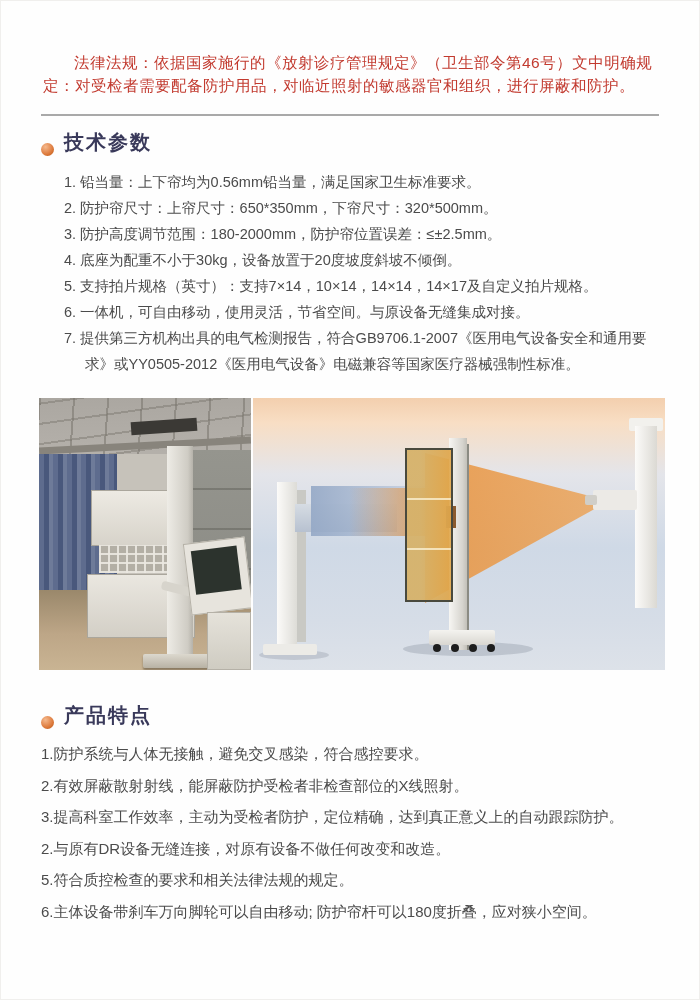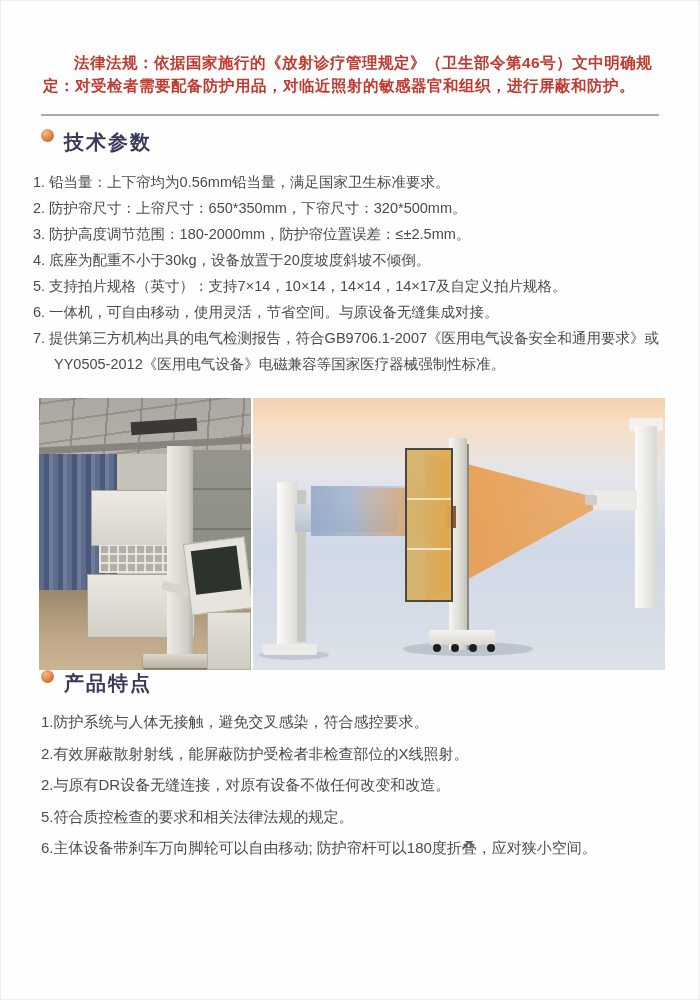--- a/index.html
+++ b/index.html
@@ -6,37 +6,37 @@
   body{
     width:700px;height:1000px;background:#ffffff;position:relative;
     font-family:"Liberation Sans","DejaVu Sans",sans-serif;
     color:#4b4b4b;overflow:hidden;
   }
   .page{width:700px;height:1000px;background:#fefefe;box-sizing:border-box;border:1px solid #f0efed;}
 
   
   .legal{
     margin:50px 40px 0 42px;width:618px;
-    color:#c23a2f;font-size:15.5px;line-height:23px;font-weight:700;
+    color:#c23a2f;font-size:15.5px;line-height:23px;font-weight:400;
     text-indent:2em;letter-spacing:.5px;
   }
 
   
   .divider{margin:17px 40px 0 40px;height:2px;background:#a9a9a9;}
-  .section-header{display:flex;align-items:flex-start;margin:13px 0 0 40px;}
+  .section-header{display:flex;align-items:flex-end;margin:13px 0 0 40px;}
   .bullet{
     width:13px;height:13px;border-radius:50%;margin-right:10px;flex:0 0 auto;
     background:radial-gradient(circle at 35% 30%, #f5b98d, #dd7a3c 60%, #b5540f 100%);
   }
   .section-title{
     font-size:20px;font-weight:700;color:#39395a;letter-spacing:2px;
   }
 
   
-  .tech-list{margin:13px 40px 0 32px;font-size:14.5px;line-height:26px;color:#4b4b4b;}
+  .tech-list{margin:13px 40px 0 63px;font-size:14.5px;line-height:26px;color:#4b4b4b;}
   .tech-item{padding-left:1.45em;text-indent:-1.45em;}
 
   
   .figures{display:flex;margin:21px 0 0 38px;gap:2px;}
   .fig{position:relative;overflow:hidden;}
 
   
   .photo{width:212px;height:272px;background:#c7c3bb;}
   .ph-ceiling{position:absolute;left:0;top:0;width:212px;height:78px;
     background:
@@ -182,26 +182,27 @@
       <div class="rd-caster" style="left:216px"></div>
       <div class="rd-caster" style="left:234px"></div>
       <div class="rd-right-cap"></div>
       <div class="rd-right-col"></div>
       <div class="rd-right-arm"></div>
       <div class="rd-right-knob"></div>
     </div>
 
   </div>
 
-  <div class="section-header" style="margin-top:0">
+  <div class="section-header" style="margin-top:32px">
     <span class="bullet"></span>
     <span class="section-title">产品特点</span>
   </div>
 
   <div class="feature-list">
     <div class="feature-item">1.防护系统与人体无接触，避免交叉感染，符合感控要求。</div>
     <div class="feature-item">2.有效屏蔽散射射线，能屏蔽防护受检者非检查部位的X线照射。</div>
+    <div class="feature-item">3.提高科室工作效率，主动为受检者防护，定位精确，达到真正意义上的自动跟踪防护。</div>
     <div class="feature-item">2.与原有DR设备无缝连接，对原有设备不做任何改变和改造。</div>
     <div class="feature-item">5.符合质控检查的要求和相关法律法规的规定。</div>
     <div class="feature-item">6.主体设备带刹车万向脚轮可以自由移动; 防护帘杆可以180度折叠，应对狭小空间。</div>
   </div>
 
 </div>
 
 </body></html>

